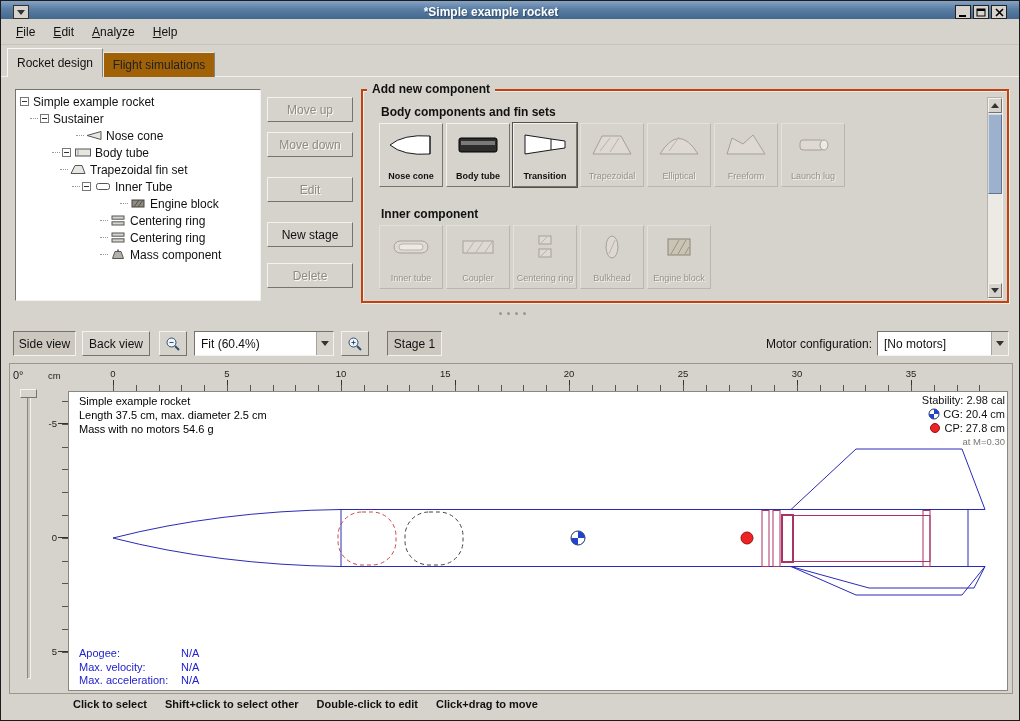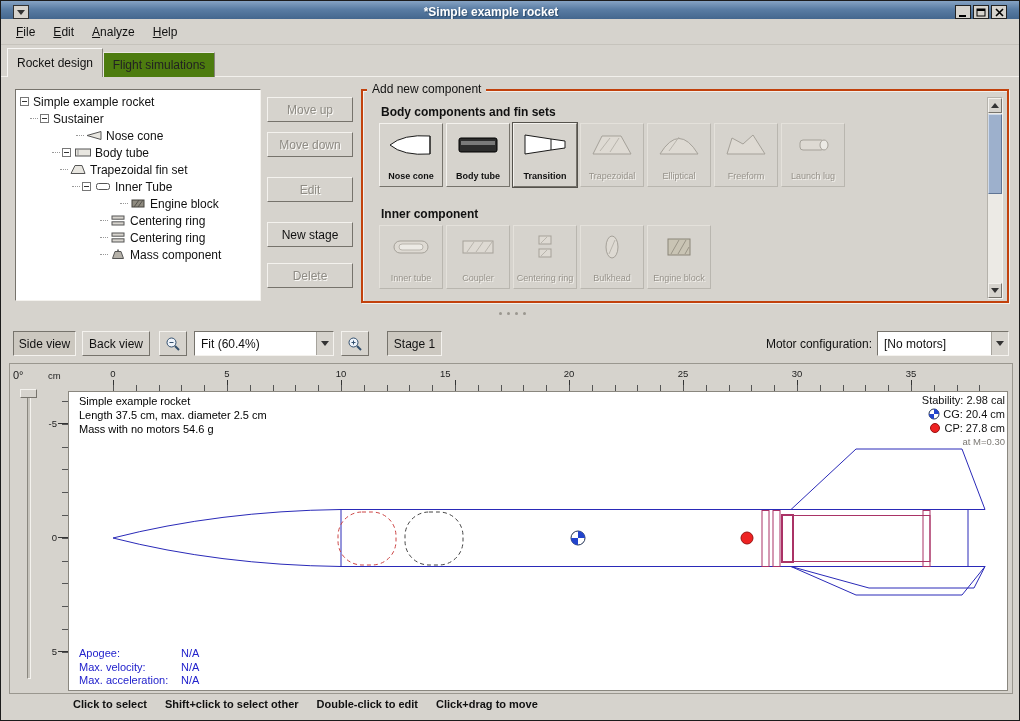--- a/index.html
+++ b/index.html
@@ -12,35 +12,35 @@
   .win-icon{width:16px;height:14px;background:#d6d3cd;border:1px solid #333;display:flex;align-items:center;justify-content:center}
   .win-btn{width:16px;height:14px;background:#d6d3cd;border:1px solid #222;margin-left:2px;display:flex;align-items:center;justify-content:center}
   
   .menubar{position:absolute;left:0;top:18px;width:100%;height:26px;background:#d6d3cd;border-bottom:1px solid #c6c3bc;display:flex;align-items:center;padding-left:6px}
   .menu-item{padding:4px 9px}
   .menu-item::first-letter{text-decoration:underline}
   
   .tab-line{position:absolute;left:0;top:75px;width:100%;height:1px;background:#f2f0ec;z-index:1}
   .tab{display:flex;align-items:center;justify-content:center;position:absolute}
   .tab-active{left:6px;top:47px;width:96px;height:29px;background:#d6d3cd;border:1px solid #86837b;border-bottom:none;border-top-color:#f8f7f5;border-left-color:#f8f7f5;z-index:3}
-  .tab-inactive{left:102px;top:51px;width:112px;height:25px;background:#4d7c0f;border:1px solid #86837b;border-bottom:none;border-top-color:#e9e7e3;border-left-color:#e9e7e3;z-index:2;color:#222}
+  .tab-inactive{left:102px;top:51px;width:112px;height:25px;background:#a16207;border:1px solid #86837b;border-bottom:none;border-top-color:#e9e7e3;border-left-color:#e9e7e3;z-index:2;color:#222}
   
   .raised{background:#d6d3cd;border:1px solid;border-color:#f4f2ee #76736c #76736c #f4f2ee}
   .btn{display:flex;align-items:center;justify-content:center;font-size:12px}
   .btn.off{color:#8f8c85;text-shadow:1px 1px 0 #fbfaf8}
   .btn.pressed{border-color:#76736c #f4f2ee #f4f2ee #76736c;background:#ccc8c0}
   
   .treebox{position:absolute;left:14px;top:88px;width:246px;height:212px;background:#fff;border:1px solid;border-color:#76736c #f4f2ee #f4f2ee #76736c;padding-top:3px;overflow:hidden}
   .trow{height:17px;display:flex;align-items:center;white-space:nowrap}
   .texp{width:9px;height:9px;margin-right:4px;flex:none}
   .tdash{width:8px;height:1px;border-top:1px dotted #999;margin-right:2px;flex:none}
   .ticon{margin-right:4px;flex:none}
   
   .groupbox{position:absolute;left:360px;top:88px;width:648px;height:214px;border:2px solid #c2410c;box-shadow:inset 1px 1px 0 #f2f0ec,1px 1px 0 #f2f0ec}
-  .group-title{position:absolute;left:366px;top:81px;background:#d6d3cd;padding:0 5px;font-weight:normal;z-index:2}
+  .group-title{position:absolute;left:366px;top:81px;background:#d6d3cd;padding:0 5px;font-weight:bold;z-index:2}
   .sec-label{position:absolute;font-weight:bold}
   .comp-btn{position:absolute;width:64px;height:64px;background:#d6d3cd;border:1px solid;border-color:#f4f2ee #76736c #76736c #f4f2ee;display:flex;flex-direction:column;align-items:center;justify-content:space-between;padding:7px 2px 5px}
   .comp-btn .comp-label{font-size:9px;line-height:9px}
   .comp-btn.enabled .comp-label{font-weight:bold;color:#111}
   .comp-btn.focus{box-shadow:0 0 0 1px #55524c}
   .comp-btn.disabled{border-color:#e4e1db #b9b6af #b9b6af #e4e1db}
   .comp-btn.disabled .comp-label{color:#97938b;text-shadow:1px 1px 0 #f4f2ee}
   
   .sb{position:absolute;right:4px;top:6px;width:16px;height:202px;background:#eceae5;border:1px solid;border-color:#b5b2ab #f4f2ee #f4f2ee #b5b2ab}
   .sb-btn{position:absolute;left:0;width:14px;height:15px;background:#d6d3cd;border:1px solid;border-color:#f4f2ee #76736c #76736c #f4f2ee;display:flex;align-items:center;justify-content:center}

